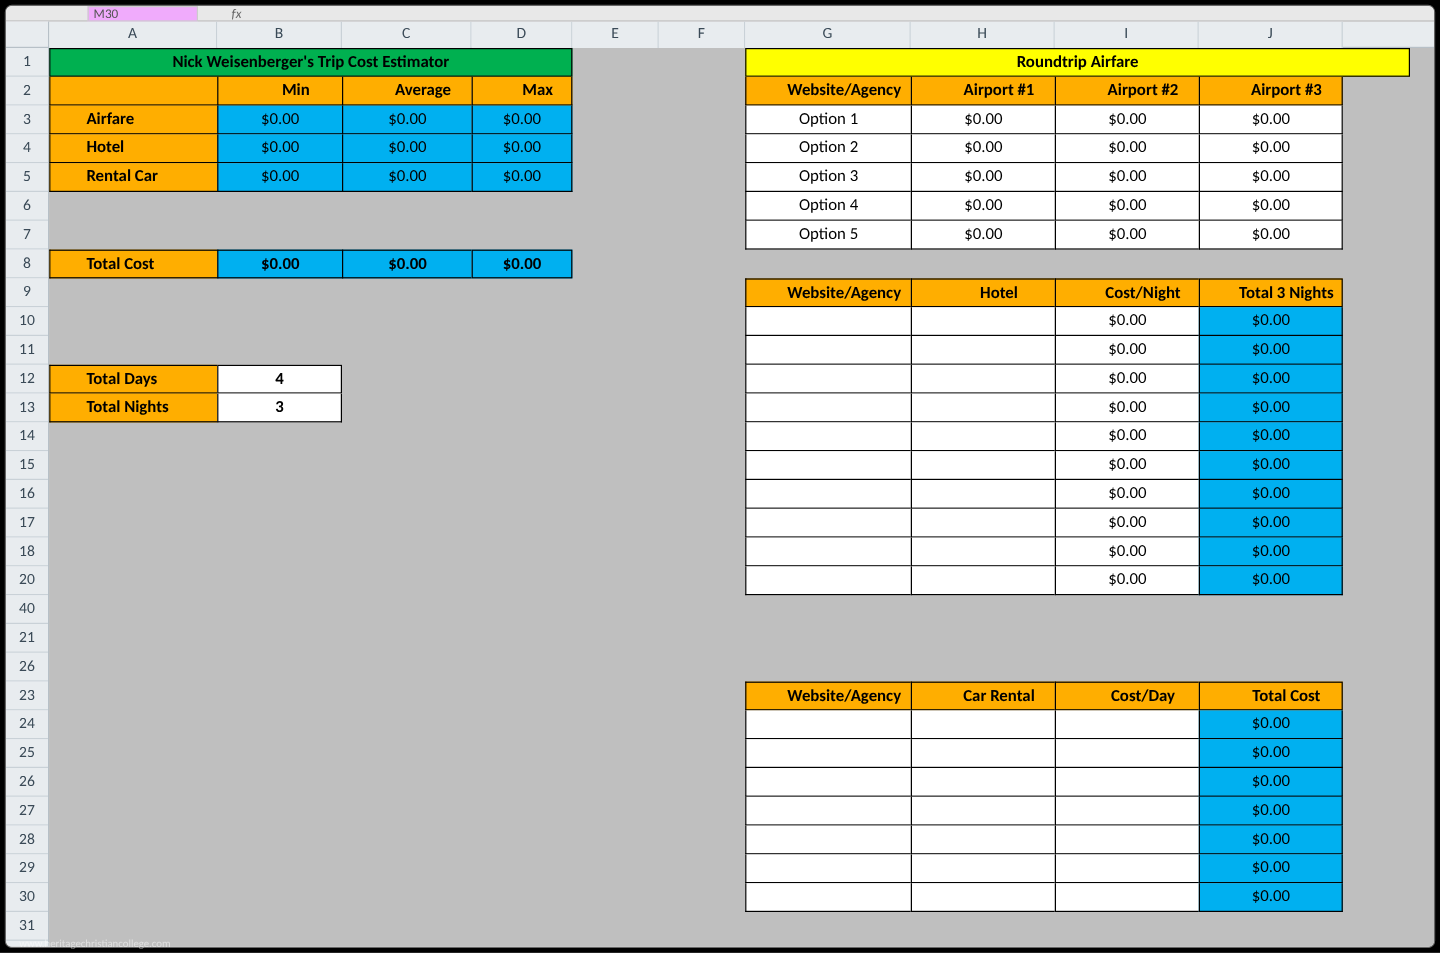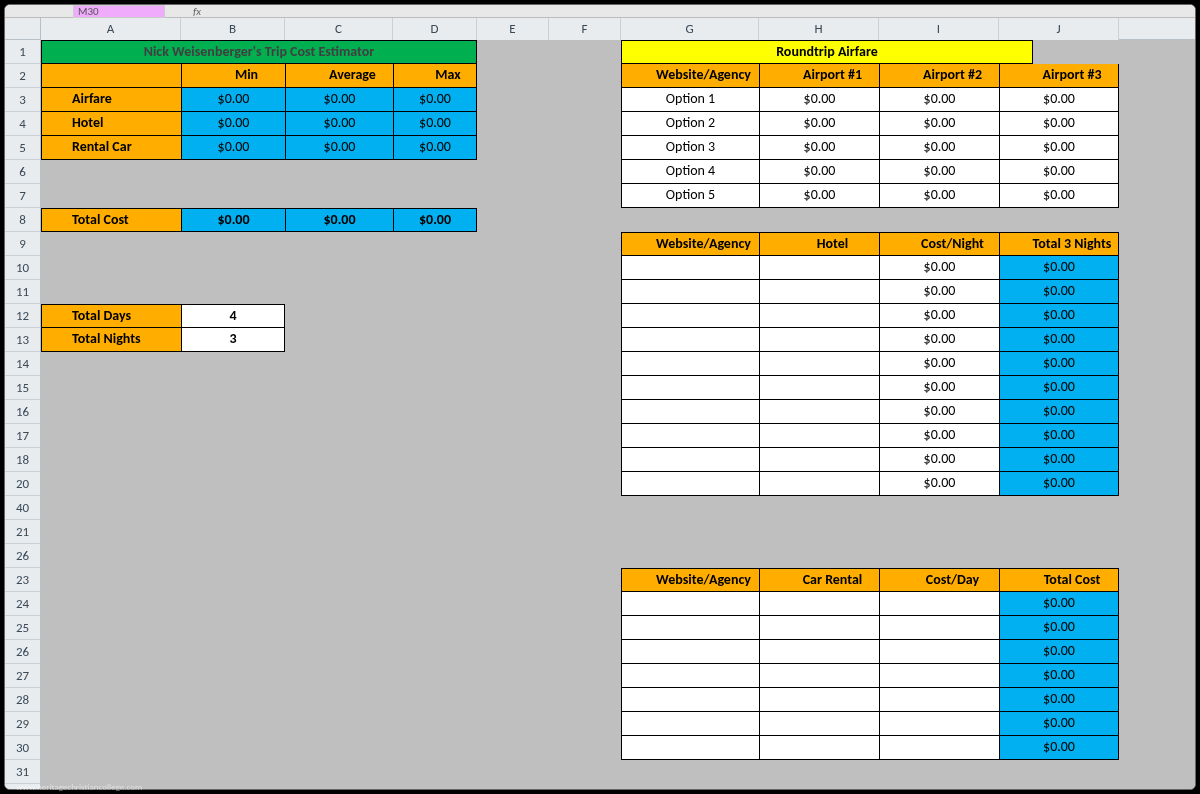--- a/index.html
+++ b/index.html
@@ -100,21 +100,21 @@
   font-size: 14px;
   color: #000;
   overflow: hidden;
   white-space: nowrap;
 }
 
 .cA { width: 140px; } .cB { width: 104px; } .cC { width: 108px; } .cD { width: 84px; }
 .cE { width: 72px; } .cF { width: 72px; }
 .cG { width: 138px; } .cH { width: 120px; } .cI { width: 120px; } .cJ { width: 120px; }
 
-.green  { background: #00b050; color: #404040; font-weight: bold; text-align: center; }
+.green  { background: #00b050; color: #000000; font-weight: bold; text-align: center; }
 .orange { background: #ffae00; font-weight: bold; padding-left: 30px; }
 .yellow { background: #ffff00; font-weight: bold; text-align: center; }
 .cyan   { background: #00b0f0; }
 .white  { background: #ffffff; }
 
 .bt { border-top: 1px solid #000; }
 .bb { border-bottom: 1px solid #000; }
 .bl { border-left: 1px solid #000; }
 .br { border-right: 1px solid #000; }
 .ctr { text-align: center; }
@@ -187,21 +187,21 @@
         <div class="colhdr cI">I</div>
         <div class="colhdr cJ">J</div>
       </div>
 
       <div class="cells">
 
         <div class="row">
           <div class="cell green bt bl br bb" style="width:436px">Nick Weisenberger's Trip Cost Estimator</div>
           <div class="cell cE"></div>
           <div class="cell cF"></div>
-          <div class="cell yellow bt bl br bb" style="width:412px">Roundtrip Airfare</div>
+          <div class="cell yellow bt bl br bb" style="width:554px">Roundtrip Airfare</div>
         </div>
 
         <div class="row">
           <div class="cell cA orange bl bb"></div>
           <div class="cell cB orange ctr bl bb">Min</div>
           <div class="cell cC orange ctr bl bb">Average</div>
           <div class="cell cD orange ctr bl br bb">Max</div>
           <div class="cell cE"></div>
           <div class="cell cF"></div>
           <div class="cell cG orange ctr bl bb">Website/Agency</div>

